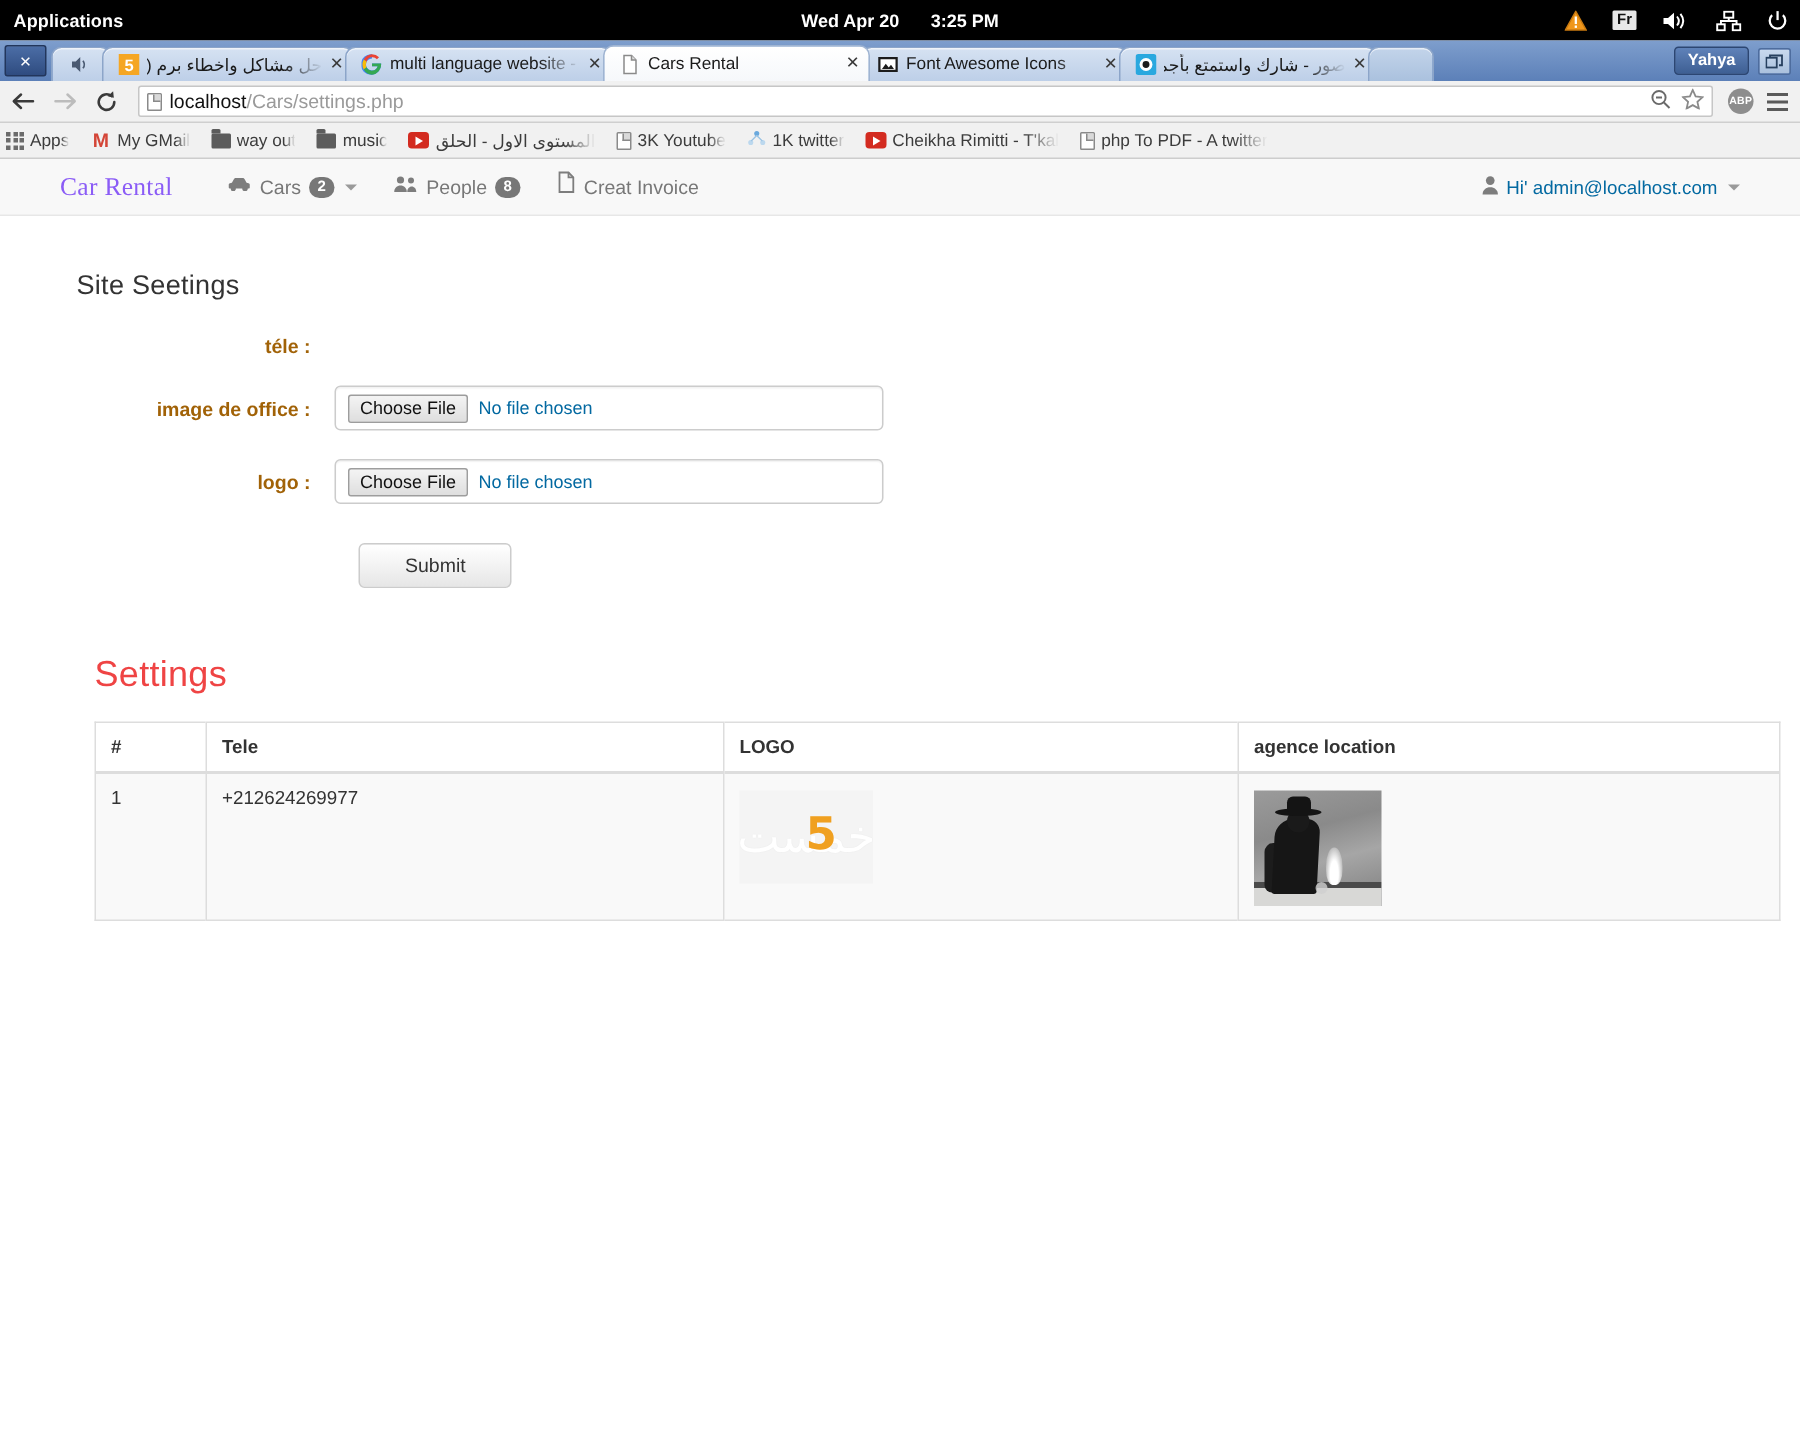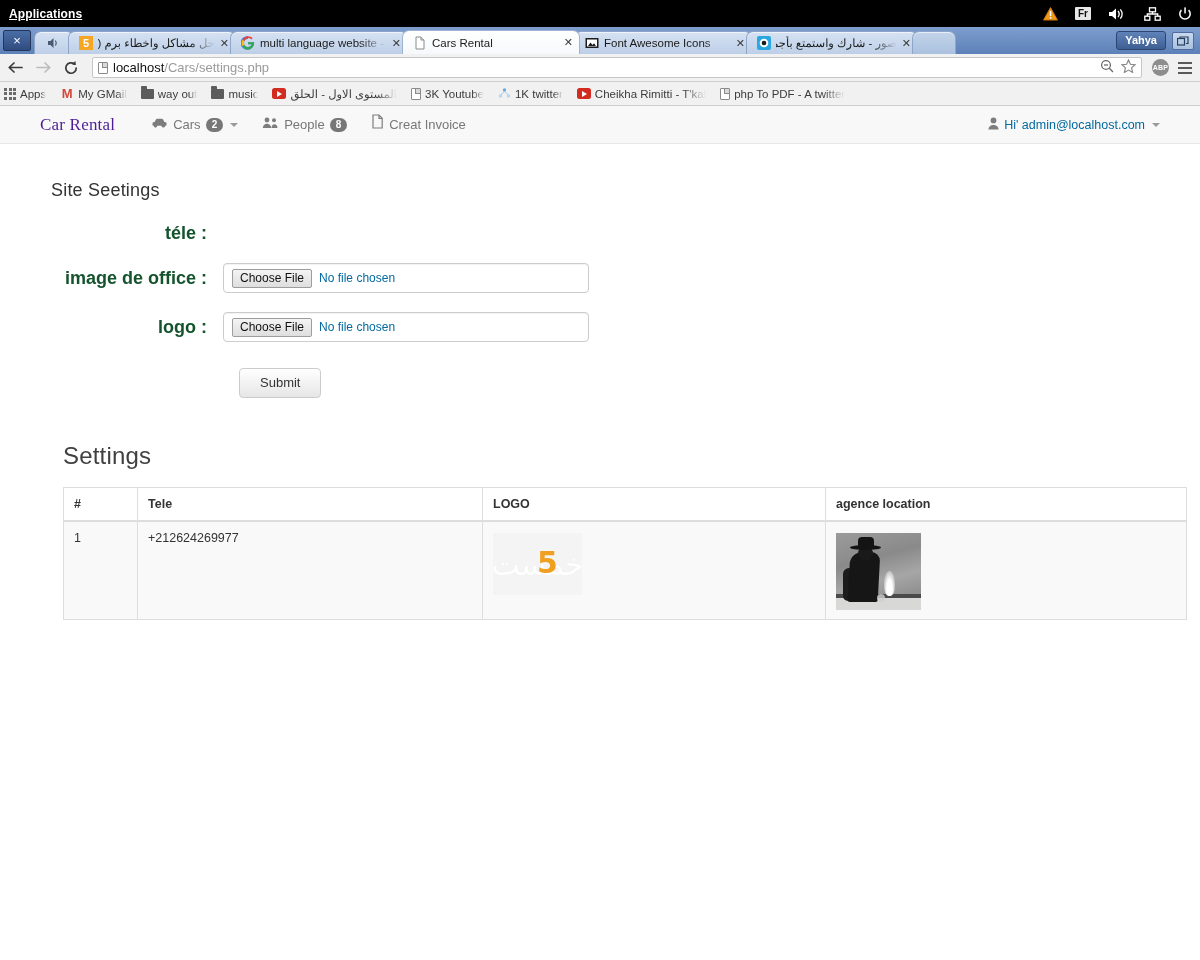--- a/index.html
+++ b/index.html
@@ -10,21 +10,21 @@
     background:#ffffff;
     -webkit-font-smoothing: antialiased;
   }
 
   
   #os-panel {
     height:27px; background:#000000; color:#ffffff;
     display:flex; align-items:center; position:relative;
     font-size:12px; font-weight:bold;
   }
-  #os-apps { padding-left:9px; letter-spacing:.1px;text-decoration:underline; }
+  #os-apps { padding-left:9px; letter-spacing:.1px; }
   #os-clock {
     position:absolute; left:0; right:0; text-align:center;
     display:flex; justify-content:center; gap:21px; pointer-events:none;
   }
   #os-clock span { pointer-events:auto; }
   #os-tray {
     position:absolute; right:8px; display:flex; align-items:center; gap:17px;
   }
   .tray-ico { display:flex; align-items:center; justify-content:flex-end; }
   .fr-box {
@@ -159,21 +159,21 @@
 
   #app-navbar {
     height:38px; background:#f8f8f8; border-bottom:1px solid #e7e7e7;
     display:flex; align-items:center; position:relative;
   }
   #app-nav-inner {
     width:1150px; margin:0 auto; display:flex; align-items:center;
     height:100%; padding:0 15px;
   }
   #brand {
-    font-family:"Liberation Serif", serif; font-size:17px; color:#4c1d95;
+    font-family:"Liberation Serif", serif; font-size:17px; color:#8b5cf6;
     margin-right:24px; letter-spacing:.2px;
   }
   .navlink {
     display:flex; align-items:center; gap:5px;
     font-size:13px; color:#777777; padding:0 12px; height:38px;
     line-height:38px;
   }
   .badge {
     background:#777777; color:#ffffff; font-size:10px; font-weight:bold;
     border-radius:9px; padding:2px 6px; line-height:10px;
@@ -188,28 +188,28 @@
     font-size:12.5px; color:#0369a1;
   }
 
   #content { width:1150px; margin:0 auto; padding:0 13px; }
 
   h1.page-h {
     font-size:18px; font-weight:normal; color:#333333;
     margin:36px 0 22px 13px; letter-spacing:.2px;
   }
   h2.page-h2 {
-    font-size:24px; font-weight:normal; color:#404040;
+    font-size:24px; font-weight:normal; color:#ef4444;
     margin:44px 0 17px 25px; letter-spacing:.2px;
   }
 
   .form-row { display:flex; align-items:center; margin-bottom:19px; }
   .form-label {
     width:185px; text-align:right; padding-right:16px;
-    font-size:18px; font-weight:bold; color:#14532d;
+    font-size:13px; font-weight:bold; color:#a16207;
   }
   .form-control {
     width:366px; height:30px; border:1px solid #cccccc; border-radius:4px;
     background:#ffffff; display:flex; align-items:center; padding:0 11px;
     font-size:13px; color:#999999;
     box-shadow: inset 0 1px 1px rgba(0,0,0,.055);
   }
   .file-control {
     width:366px; height:30px; border:1px solid #cccccc; border-radius:4px;
     background:#ffffff; display:flex; align-items:center; padding:0 8px; gap:7px;
@@ -218,21 +218,21 @@
   .file-btn {
     background:linear-gradient(#f4f4f4,#dedede); border:1px solid #9d9d9d;
     border-radius:2px; font-size:12px; color:#111111; padding:2px 7px;
     line-height:13px;
   }
   .file-name { font-size:12px; color:#0369a1; }
 
   #submit-row { margin-left:185px; padding-left:16px; margin-top:26px; }
   .btn-default {
     background:linear-gradient(#ffffff,#e6e6e6); border:1px solid #cccccc;
-    border-radius:4px; font-size:13px; color:#333333; padding:7px 20px;
+    border-radius:4px; font-size:13px; color:#333333; padding:7px 30px;
     line-height:14px; display:inline-block;text-align:center;
   }
 
   table.tbl {
     width:1124px; border-collapse:collapse; margin-left:25px;
     border:1px solid #dddddd; table-layout:fixed;
   }
   table.tbl th {
     text-align:left; font-size:12.5px; font-weight:bold; color:#333333;
     padding:9px 10px; border-bottom:2px solid #dddddd;
@@ -305,20 +305,24 @@
   .photo .hand {
     position:absolute; left:41px; bottom:8px; width:8px; height:8px;
     background:#cfcfcf; border-radius:50%; opacity:.8;
   }
 </style>
 </head>
 <body>
 
 <div id="os-panel">
   <div id="os-apps">Applications</div>
+  <div id="os-clock">
+    <span>Wed Apr 20</span>
+    <span>3:25 PM</span>
+  </div>
   <div id="os-tray">
     <span class="tray-ico">
       <svg width="15" height="14" viewBox="0 0 15 14">
           <polygon points="7.5,0.6 14.4,13 0.6,13" fill="#f0971c" stroke="#c97a10" stroke-width="1"></polygon>
           <rect x="6.8" y="4" width="1.5" height="5" fill="#fff"></rect>
           <rect x="6.8" y="10" width="1.5" height="1.6" fill="#fff"></rect>
         </svg>
     </span>
     <span class="tray-ico">
       <span class="fr-box">Fr</span>

